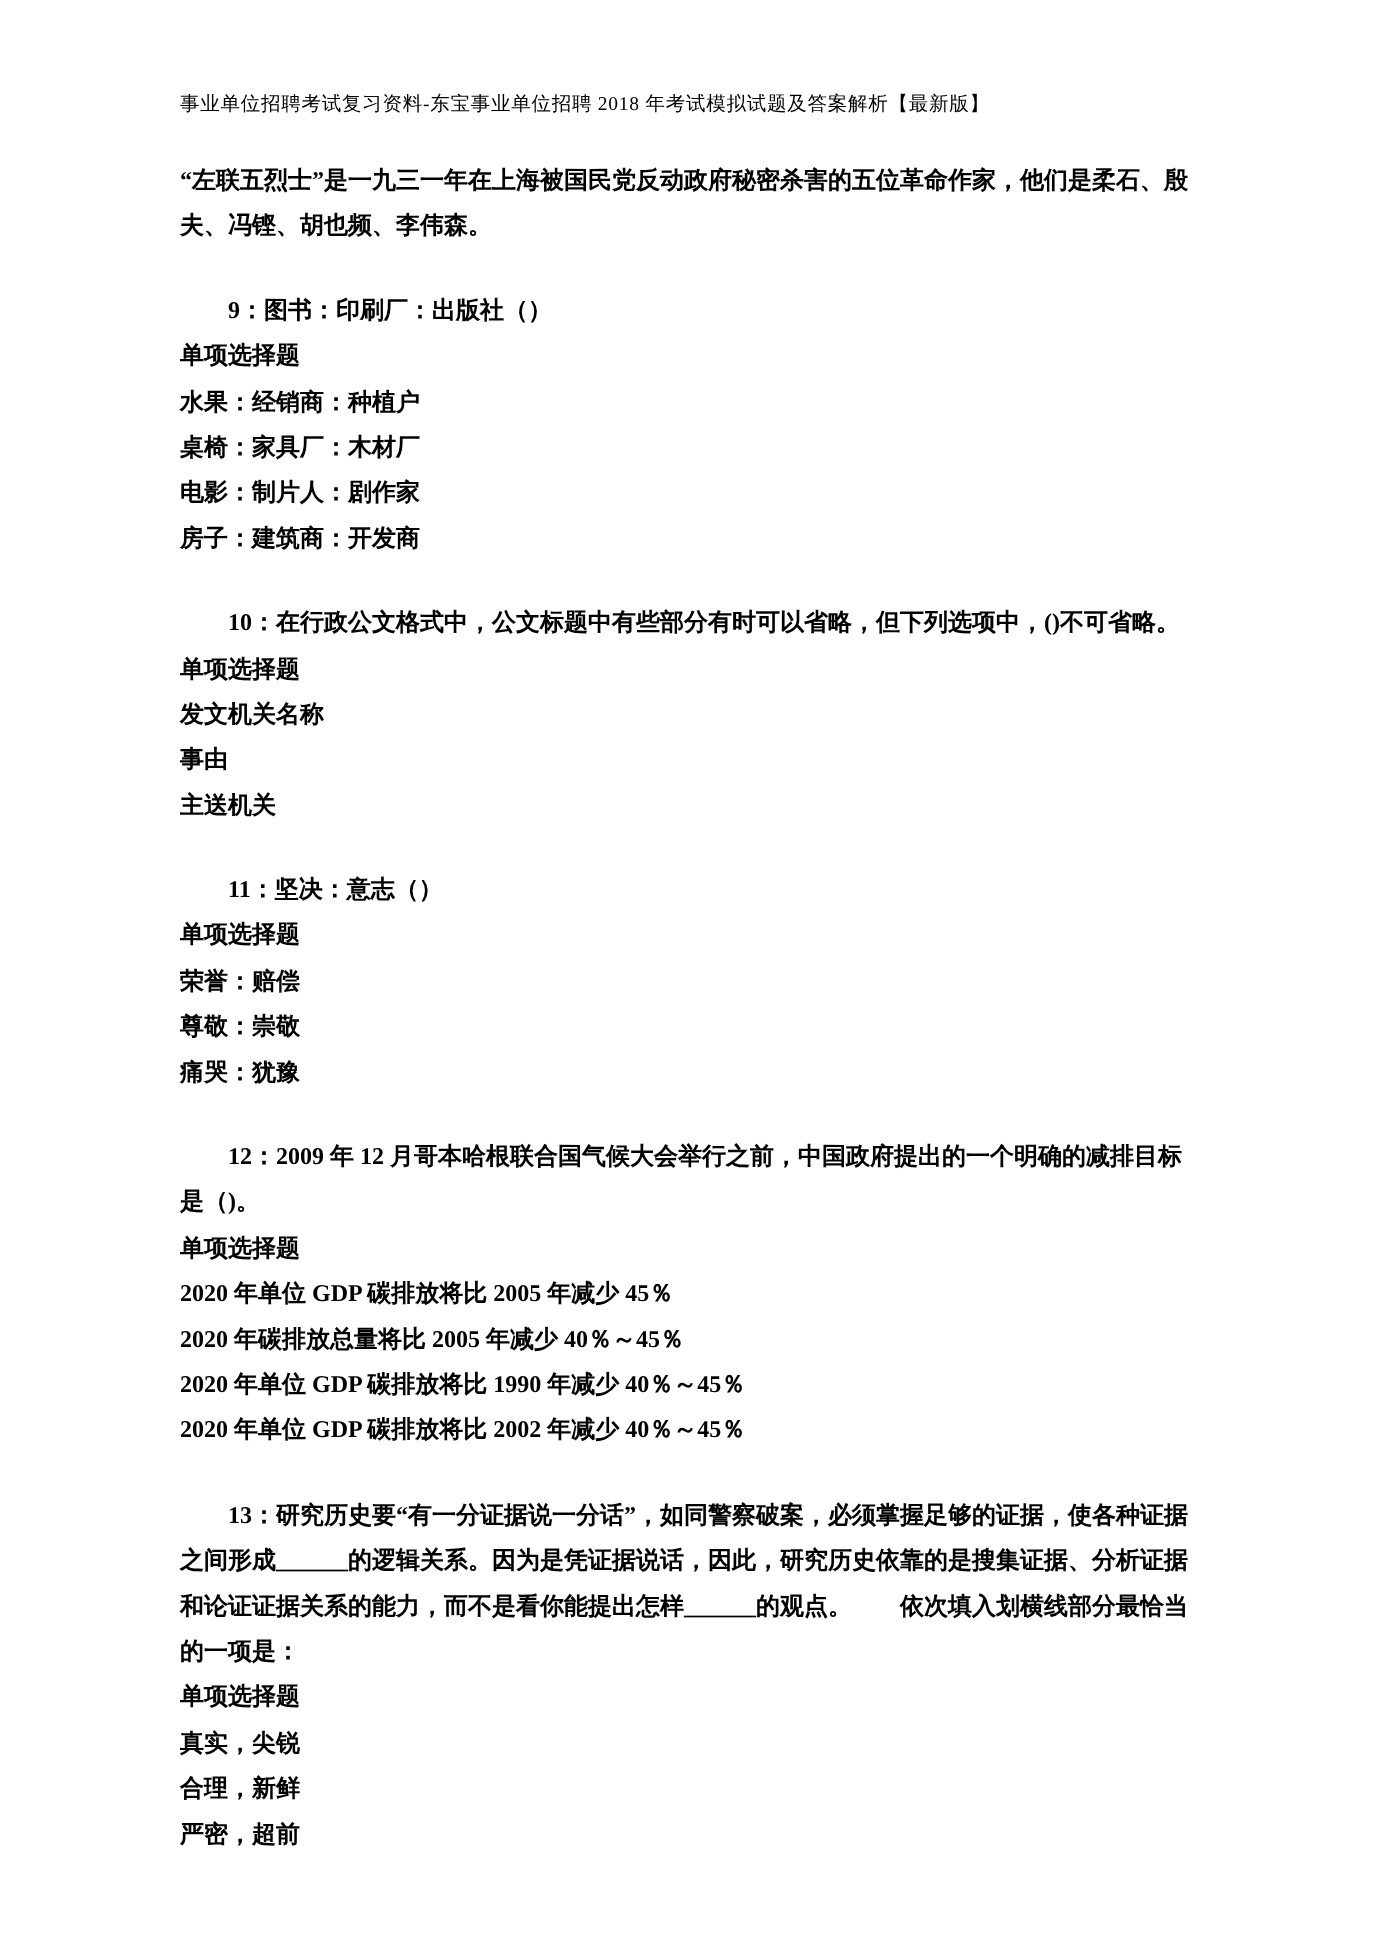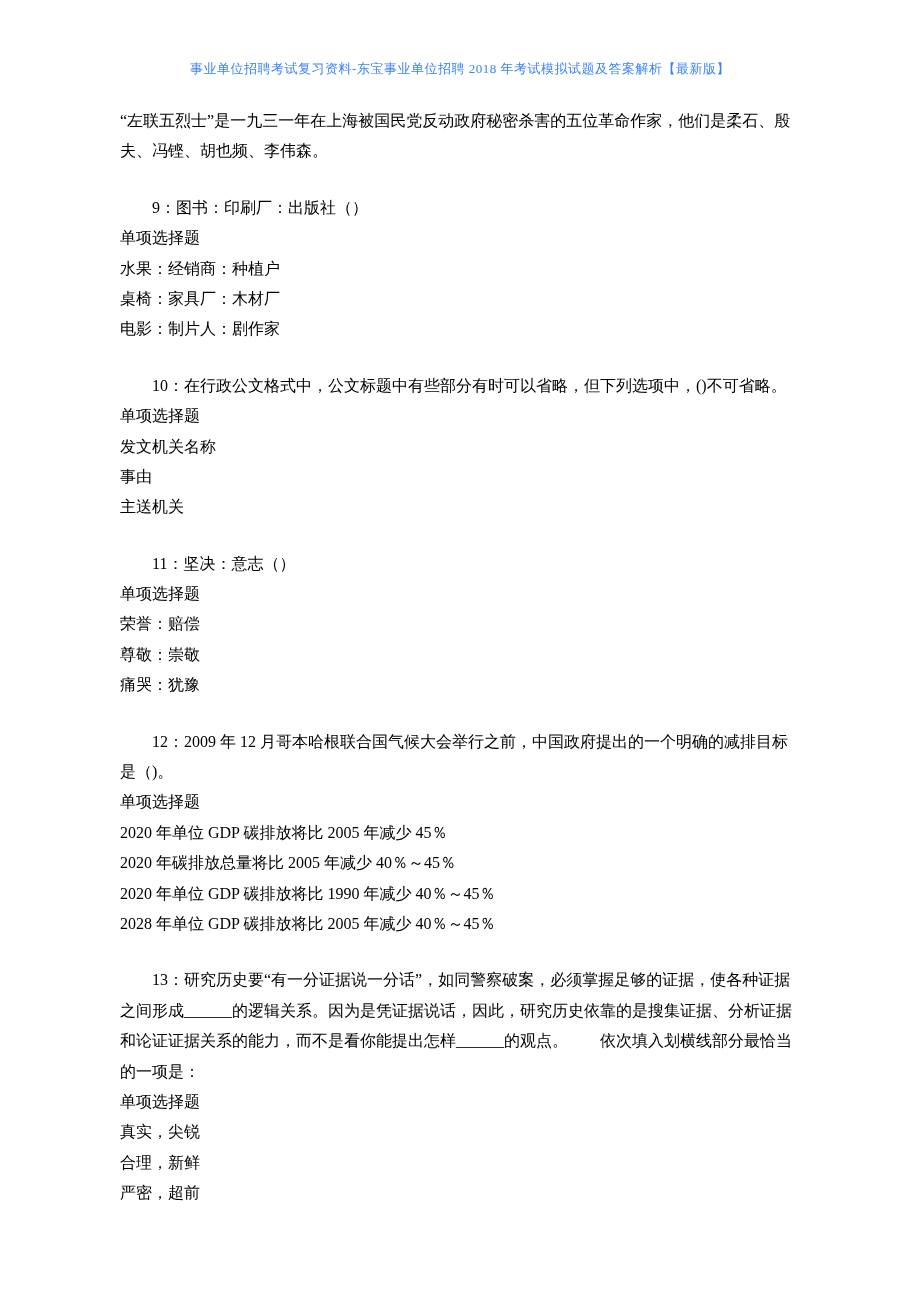--- a/index.html
+++ b/index.html
@@ -11,35 +11,35 @@
   }
   .page {
     box-sizing: border-box;
     width: 920px;
     min-height: 1302px;
     padding: 60px 120px 40px 120px;
     position: relative;
     color: #000;
   }
   .header {
-    text-align: center;
     font-size: 13px;
-    color: #3b82f6;
+    color: #000000;
     font-family: "SimSun", "宋体", serif;
     margin-bottom: 28px;
     letter-spacing: 0.5px;
   }
   .body-text {
     font-size: 16px;
     line-height: 1.9;
     color: #000;
     font-family: "SimSun", "宋体", serif;
   }
   .para {
     margin: 0 0 26px 0;
+    font-weight: bold;
   }
   .q-first {
     text-indent: 2em;
   }
   .line {
     display: block;
   }
 </style>
 </head>
 <body>
@@ -53,20 +53,21 @@
     <div class="para">“左联五烈士”是一九三一年在上海被国民党反动政府秘密杀害的五位革命作家，他们是柔石、殷夫、冯铿、胡也频、李伟森。</div>
 
     <div class="para">
       <span class="line q-first">
         <span>9：</span><span>图书：印刷厂：出版社（）</span>
       </span>
       <span class="line">单项选择题</span>
       <span class="line">水果：经销商：种植户</span>
       <span class="line">桌椅：家具厂：木材厂</span>
       <span class="line">电影：制片人：剧作家</span>
+      <span class="line">房子：建筑商：开发商</span>
     </div>
 
     <div class="para">
       <span class="line q-first">
         <span>10：</span><span>在行政公文格式中，公文标题中有些部分有时可以省略，但下列选项中，()不可省略。</span>
       </span>
       <span class="line">单项选择题</span>
       <span class="line">发文机关名称</span>
       <span class="line">事由</span>
       <span class="line">主送机关</span>
@@ -83,21 +84,21 @@
     </div>
 
     <div class="para">
       <span class="line q-first">
         <span>12：</span><span>2009 年 12 月哥本哈根联合国气候大会举行之前，中国政府提出的一个明确的减排目标是（)。</span>
       </span>
       <span class="line">单项选择题</span>
       <span class="line">2020 年单位 GDP 碳排放将比 2005 年减少 45％</span>
       <span class="line">2020 年碳排放总量将比 2005 年减少 40％～45％</span>
       <span class="line">2020 年单位 GDP 碳排放将比 1990 年减少 40％～45％</span>
-      <span class="line">2028 年单位 GDP 碳排放将比 2005 年减少 40％～45％</span>
+      <span class="line">2020 年单位 GDP 碳排放将比 2002 年减少 40％～45％</span>
     </div>
 
     <div class="para">
       <span class="line q-first">
         <span>13：</span><span>研究历史要“有一分证据说一分话”，如同警察破案，必须掌握足够的证据，使各种证据之间形成______的逻辑关系。因为是凭证据说话，因此，研究历史依靠的是搜集证据、分析证据和论证证据关系的能力，而不是看你能提出怎样______的观点。　　依次填入划横线部分最恰当的一项是：</span>
       </span>
       <span class="line">单项选择题</span>
       <span class="line">真实，尖锐</span>
       <span class="line">合理，新鲜</span>
       <span class="line">严密，超前</span>

